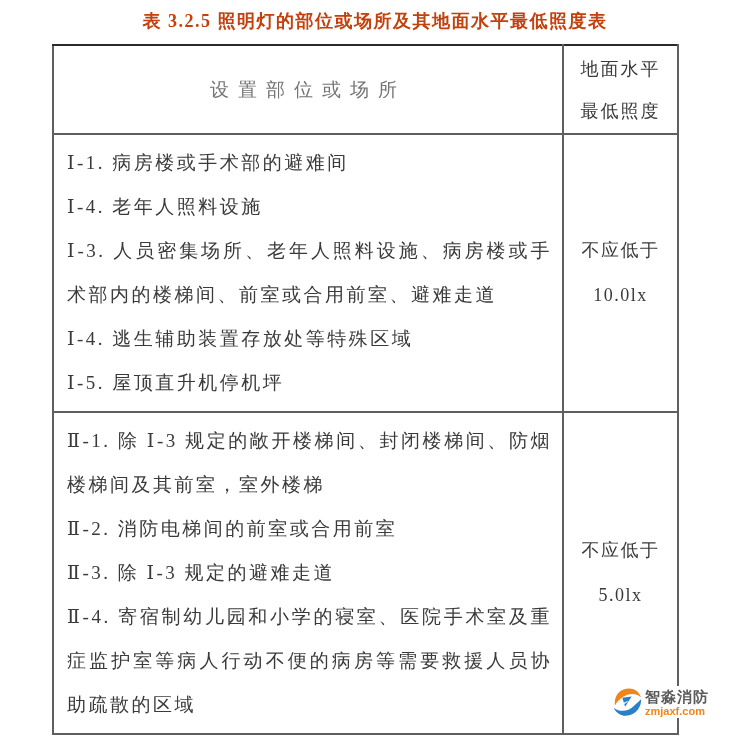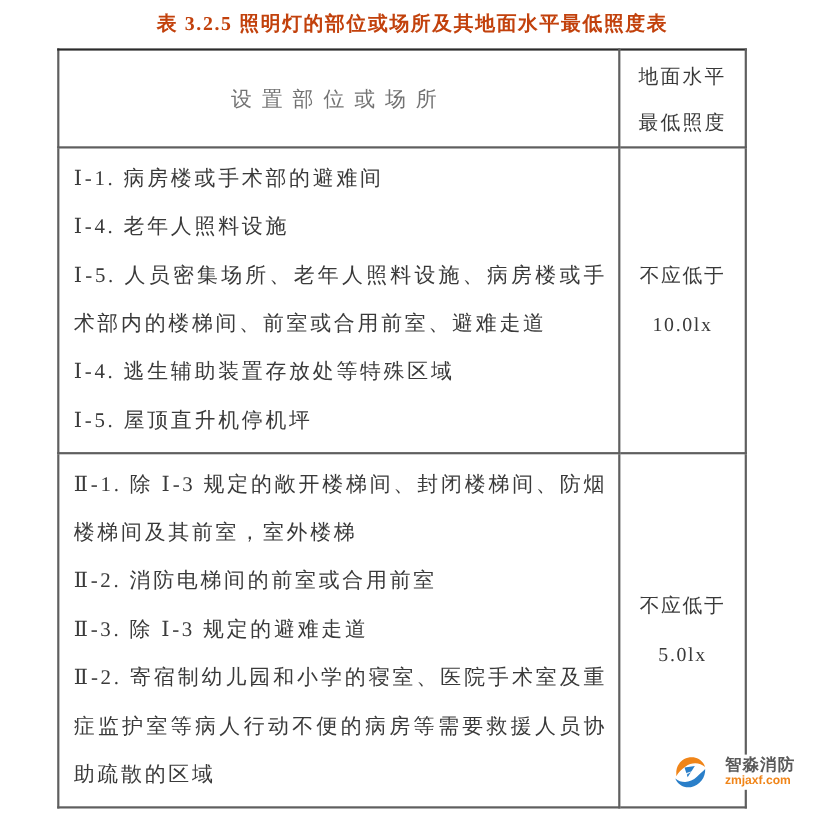--- a/index.html
+++ b/index.html
@@ -64,22 +64,22 @@
     line-height: 45px;
     letter-spacing: 1.5px;
   }
   tr.group-1 td { height: 275px; }
   tr.group-2 td { height: 310px; }
 
   .watermark {
     position: absolute;
     left: 610px; top: 686px;
     display: flex;
-    align-items: flex-start;
-    gap: 17px;
+    align-items: center;
+    gap: 3px;
     background: #ffffff;
     padding: 1px 2px;
   }
   .wm-text { display: flex; flex-direction: column; }
   .wm-brand {
     font-family: "Liberation Sans", "DejaVu Sans", sans-serif;
     font-size: 15px;
     font-weight: bold;
     color: #5a5a5a;
     line-height: 17px;
@@ -112,35 +112,35 @@
     </td>
     <td class="hdr-req">
       <div>地面水平</div>
       <div>最低照度</div>
     </td>
   </tr>
   <tr class="group-1">
     <td class="items-cell">
       <p>Ⅰ-1. 病房楼或手术部的避难间</p>
       <p>Ⅰ-4. 老年人照料设施</p>
-      <p>Ⅰ-5. 人员密集场所、老年人照料设施、病房楼或手术部内的楼梯间、前室或合用前室、避难走道</p>
+      <p>Ⅰ-3. 人员密集场所、老年人照料设施、病房楼或手术部内的楼梯间、前室或合用前室、避难走道</p>
       <p>Ⅰ-4. 逃生辅助装置存放处等特殊区域</p>
       <p>Ⅰ-5. 屋顶直升机停机坪</p>
     </td>
     <td class="req-cell">
       <div class="req-line">不应低于</div>
       <div class="req-line">10.0lx</div>
     </td>
   </tr>
   <tr class="group-2">
     <td class="items-cell">
       <p>Ⅱ-1. 除 Ⅰ-3 规定的敞开楼梯间、封闭楼梯间、防烟楼梯间及其前室，室外楼梯</p>
       <p>Ⅱ-2. 消防电梯间的前室或合用前室</p>
       <p>Ⅱ-3. 除 Ⅰ-3 规定的避难走道</p>
-      <p>Ⅱ-2. 寄宿制幼儿园和小学的寝室、医院手术室及重症监护室等病人行动不便的病房等需要救援人员协助疏散的区域</p>
+      <p>Ⅱ-4. 寄宿制幼儿园和小学的寝室、医院手术室及重症监护室等病人行动不便的病房等需要救援人员协助疏散的区域</p>
     </td>
     <td class="req-cell">
       <div class="req-line">不应低于</div>
       <div class="req-line">5.0lx</div>
     </td>
   </tr>
 </tbody>
   </table>
 
 <div class="watermark">

